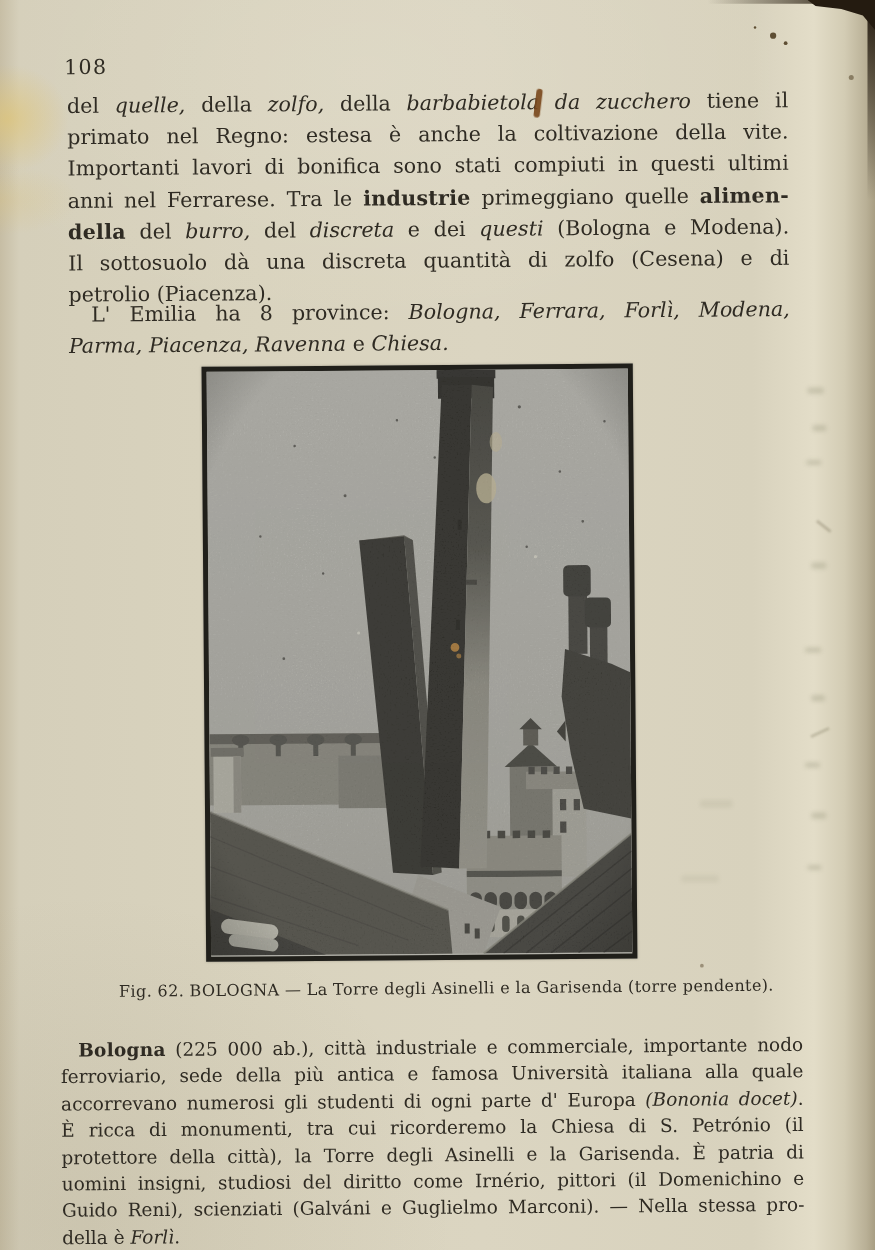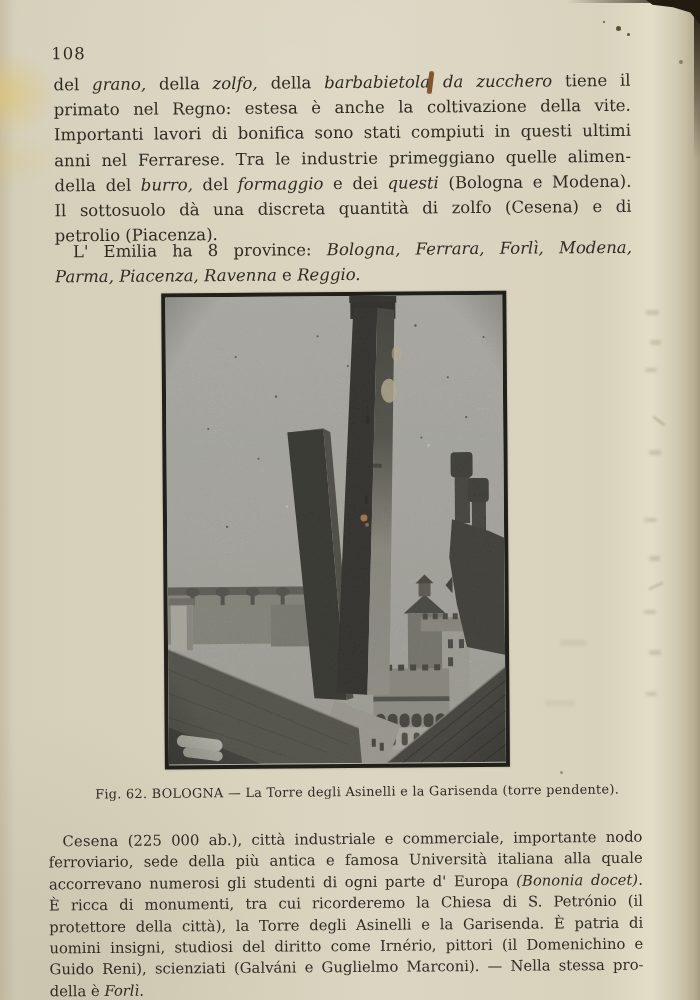--- a/index.html
+++ b/index.html
@@ -18,21 +18,21 @@
   .pagenum{position:absolute;left:55px;top:42px;font-size:16.5px;letter-spacing:1px;}
   .para{position:absolute;}
   #p1{left:57px;top:70px;width:577px;font-size:16.5px;line-height:25.2px;}
   #p2{left:57px;top:237px;width:577px;font-size:16.5px;line-height:25.2px;}
   #p3{left:46px;top:828px;width:594px;font-size:14.8px;line-height:21.4px;}
   .line{text-align:justify;text-align-last:justify;overflow:hidden;white-space:normal;}
   .line.last{text-align-last:left;}
   .line.indent{text-indent:18px;}
   #p3 .line.indent{text-indent:14px;}
   .it{font-style:italic;}
-  .bd{font-weight:400;letter-spacing:.2px;}
+  .bd{font-weight:700;letter-spacing:.2px;}
   .figure{position:absolute;left:163px;top:292px;width:337px;height:468px;
     border:4px solid #201f1a;background:#b3b2aa;box-shadow:0 0 2px rgba(60,55,40,.35);}
   .caption{position:absolute;left:63px;top:784px;width:584px;text-align:center;
     font-size:12.8px;letter-spacing:.3px;transform:rotate(-0.1deg);}
   
   .fleck{position:absolute;left:428px;top:71px;width:5px;height:23px;background:#7b4a1f;
     border-radius:3px;transform:rotate(7deg);filter:blur(.4px);opacity:.92;}
   .speck{position:absolute;border-radius:50%;background:#5e4e33;}
   .smudge{position:absolute;background:rgba(125,123,96,.26);filter:blur(1.6px);border-radius:2px;}
   .corner-dark{position:absolute;right:0;top:0;width:54px;height:24px;background:#241b10;
@@ -47,31 +47,31 @@
     background:rgba(115,108,82,.35);filter:blur(.9px);transform:rotate(-25deg);}
 </style>
 </head>
 <body>
 
 <div class="content">
 
   <div class="pagenum">108</div>
 
   <div class="para" id="p1">
-      <div class="line"><span>del </span><span class="it">grano,</span><span> della </span><span class="it">zolfo,</span><span> della </span><span class="it">barbabietola da zucchero</span><span> tiene il</span></div>
+      <div class="line"><span>del </span><span class="it">quelle,</span><span> della </span><span class="it">zolfo,</span><span> della </span><span class="it">barbabietola da zucchero</span><span> tiene il</span></div>
       <div class="line"><span>primato nel Regno: estesa è anche la coltivazione della vite.</span></div>
       <div class="line"><span>Importanti lavori di bonifica sono stati compiuti in questi ultimi</span></div>
       <div class="line"><span>anni nel Ferrarese. Tra le </span><span class="bd">industrie</span><span> primeggiano quelle </span><span class="bd">alimen-</span></div>
-      <div class="line"><span class="bd">della</span><span> del </span><span class="it">burro,</span><span> del </span><span class="it">formaggio</span><span> e dei </span><span class="it">questi</span><span> (Bologna e Modena).</span></div>
+      <div class="line"><span class="bd">della</span><span> del </span><span class="it">burro,</span><span> del </span><span class="it">discreta</span><span> e dei </span><span class="it">questi</span><span> (Bologna e Modena).</span></div>
       <div class="line"><span>Il sottosuolo dà una discreta quantità di zolfo (Cesena) e di</span></div>
       <div class="line last"><span>petrolio (Piacenza).</span></div>
     </div>
   <div class="para" id="p2">
       <div class="line indent"><span>L' Emilia ha 8 province: </span><span class="it">Bologna, Ferrara, Forlì, Modena,</span></div>
-      <div class="line last"><span class="it">Parma, Piacenza, Ravenna</span><span> e </span><span class="it">Reggio.</span></div>
+      <div class="line last"><span class="it">Parma, Piacenza, Ravenna</span><span> e </span><span class="it">Chiesa.</span></div>
     </div>
 
   <div class="figure">
     <svg viewBox="0 0 337 467" width="337" height="467">
       <defs>
         <linearGradient id="sky" x1="0" y1="0" x2="0" y2="1">
           <stop offset="0" stop-color="#bab9b1"></stop>
             <stop offset=".55" stop-color="#b3b2aa"></stop>
             <stop offset="1" stop-color="#a9a89f"></stop>
         </linearGradient>
@@ -245,21 +245,21 @@
 
       <rect width="337" height="467" filter="url(#grainD)" opacity=".16"></rect>
       <rect width="337" height="467" filter="url(#grainW)" opacity=".12"></rect>
       <rect width="337" height="467" fill="url(#vig)"></rect>
     </svg>
   </div>
 
   <div class="caption">Fig. 62. BOLOGNA — La Torre degli Asinelli e la Garisenda (torre pendente).</div>
 
   <div class="para" id="p3">
-      <div class="line indent"><span class="bd">Cesena</span><span> (225 000 ab.), città industriale e commerciale, importante nodo</span></div>
+      <div class="line indent"><span class="bd">Bologna</span><span> (225 000 ab.), città industriale e commerciale, importante nodo</span></div>
       <div class="line"><span>ferroviario, sede della più antica e famosa Università italiana alla quale</span></div>
       <div class="line"><span>accorrevano numerosi gli studenti di ogni parte d' Europa </span><span class="it">(Bononia docet)</span><span>.</span></div>
       <div class="line"><span>È ricca di monumenti, tra cui ricorderemo la Chiesa di S. Petrónio (il</span></div>
       <div class="line"><span>protettore della città), la Torre degli Asinelli e la Garisenda. È patria di</span></div>
       <div class="line"><span>uomini insigni, studiosi del diritto come Irnério, pittori (il Domenichino e</span></div>
       <div class="line"><span>Guido Reni), scienziati (Galváni e Guglielmo Marconi). — Nella stessa pro-</span></div>
       <div class="line last"><span>della è </span><span class="it">Forlì</span><span>.</span></div>
     </div>
 </div>
 

